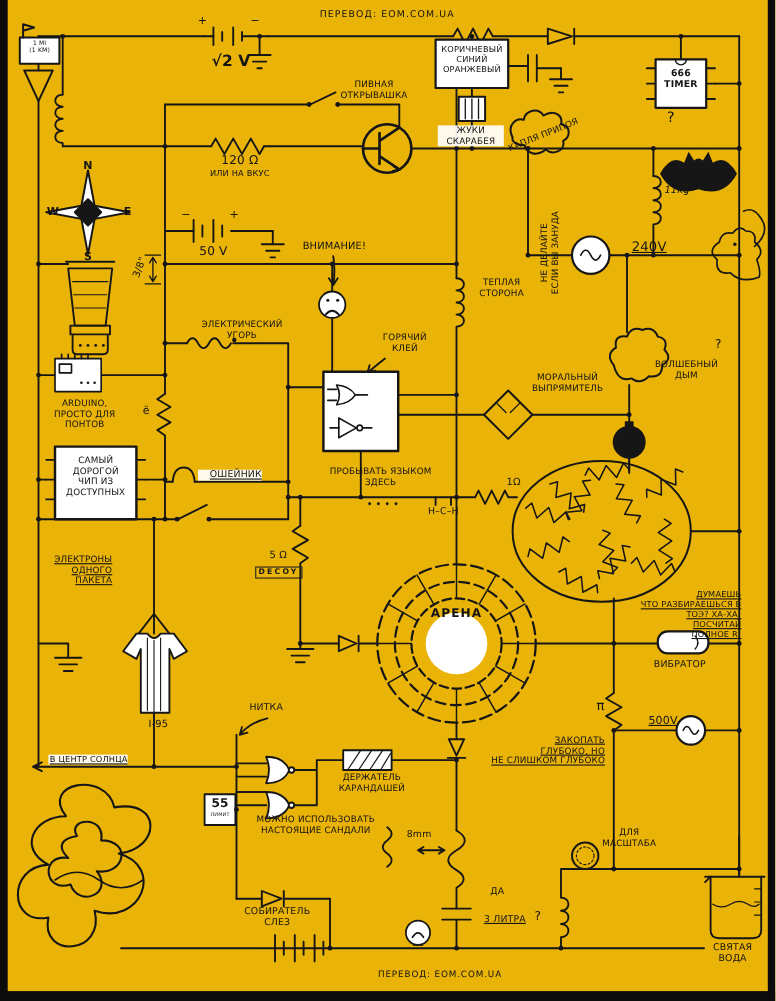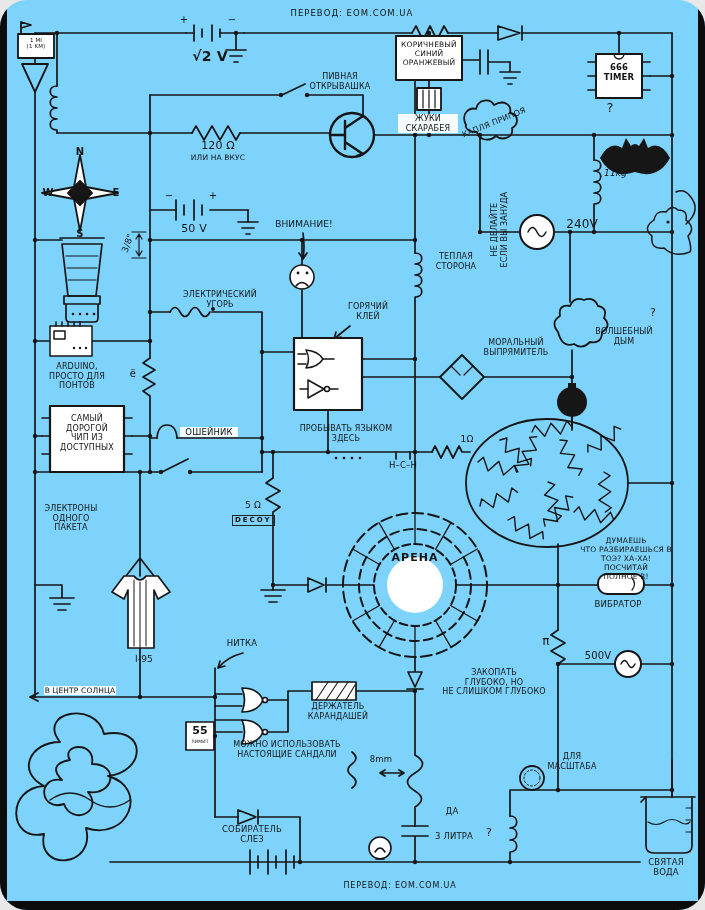--- a/index.html
+++ b/index.html
@@ -1,20 +1,20 @@
 <!DOCTYPE html>
 <html><head>
 <meta charset="utf-8">
 <style>
   html,body{margin:0;padding:0;background:#e8e8e8;}
-  .page{position:relative;width:705px;height:910px;background:#7dd3fc;overflow:hidden;
-        font-family:"DejaVu Sans",sans-serif;border-radius:27px;}
+  .page{position:relative;width:705px;height:910px;background:#eab308;overflow:hidden;
+        font-family:"DejaVu Sans",sans-serif;}
   .lbl{position:absolute;font-size:8px;line-height:1.2;color:#141414;
        white-space:pre-line;text-align:center;letter-spacing:.15px;}
-  .l{text-align:center;}
+  .l{text-align:right;text-decoration:underline;}
   .b{font-weight:bold;}
   .bg{background:rgba(255,255,255,.92);}
   .stamp{font-weight:bold;letter-spacing:2px;font-size:7px;border:1px solid #222;
          padding:0 2px;line-height:1.3;}
   .rot90{transform:rotate(-90deg);transform-origin:center;}
   svg{position:absolute;left:0;top:0;}
 </style>
 </head>
 <body>
 

